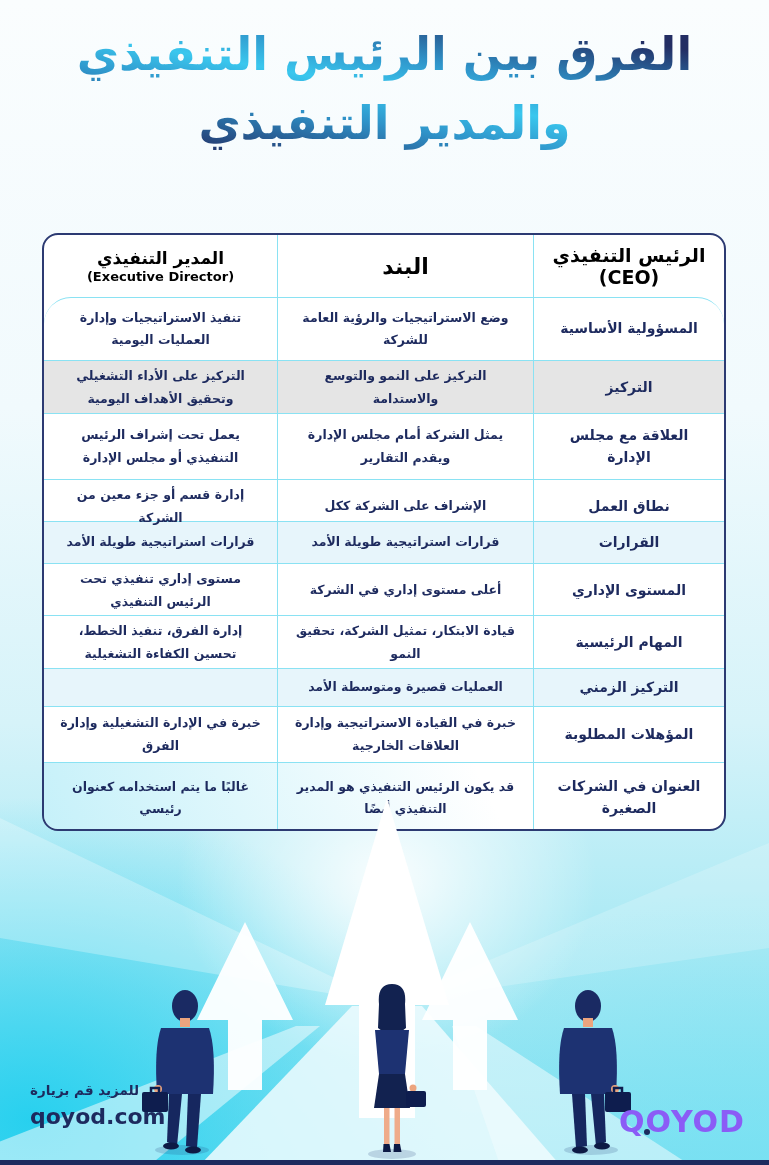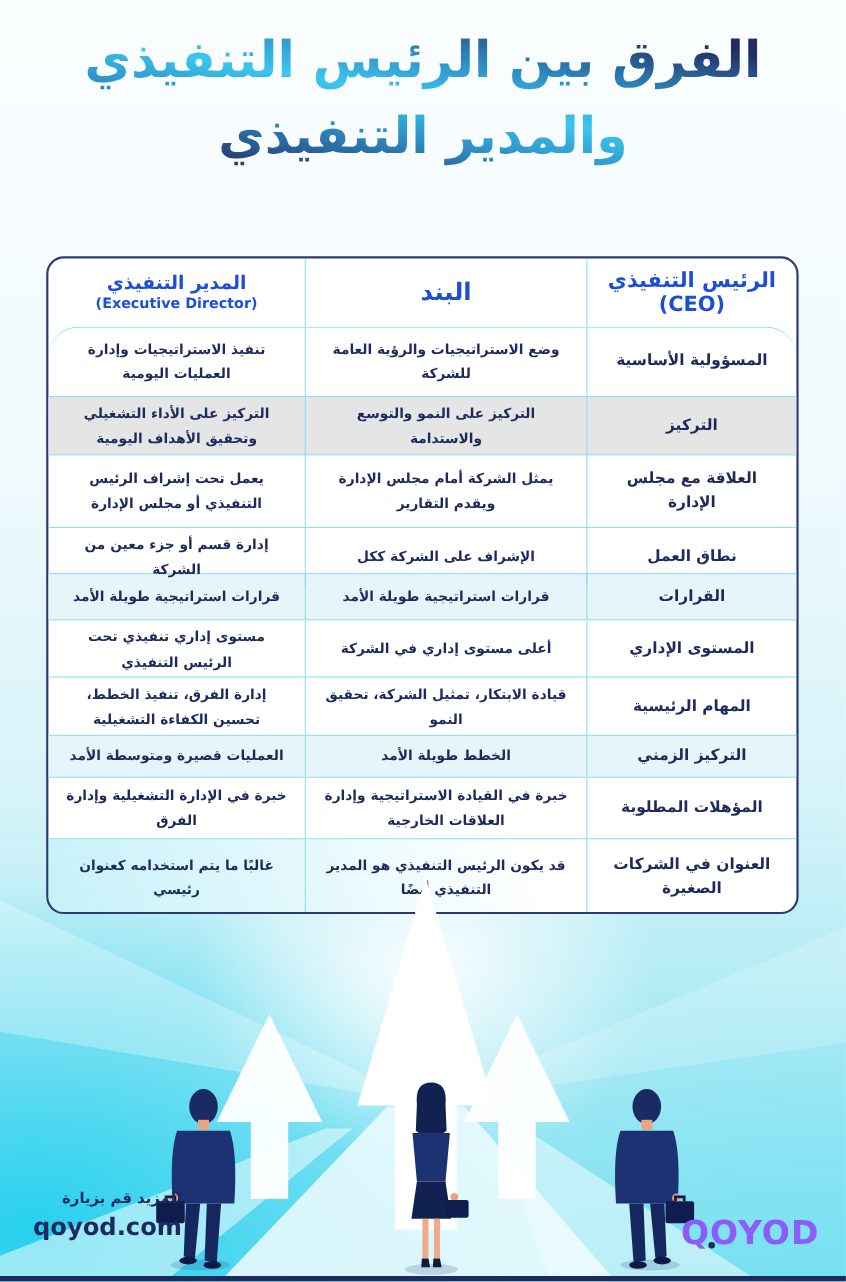--- a/index.html
+++ b/index.html
@@ -26,21 +26,21 @@
 
   
   .card{
     position:absolute; left:42px; top:233px; width:684px; height:598px;
     background:#ffffff; border:2px solid #2c3a72; border-radius:16px;
     overflow:hidden; z-index:1;
   }
   .thead, .trow{ display:grid; grid-template-columns:191px 256px 1fr; }
   .thead{ height:62px; }
   .trow{ border-top:1.5px solid #8ae2f3; }
-  .th{ display:flex; align-items:center; justify-content:center; font-weight:bold; color:#1d4ed8; text-align:center; }
+  .th{ display:flex; align-items:center; justify-content:center; font-weight:bold; color:#000000; text-align:center; }
   .th-item{ font-size:22px; }
   .th-ceo{ font-size:19px; }
   .th-ed{ font-size:17px; flex-direction:column; line-height:1.3; }
   .th-ed .en{ font-size:13px; }
   .thead > :nth-child(1), .thead > :nth-child(2),
   .trow  > :nth-child(1), .trow  > :nth-child(2){ border-inline-end:1.5px solid #8ae2f3; }
   .td{
     display:flex; align-items:center; justify-content:center; text-align:center;
     font-size:12.5px; font-weight:bold; color:#1d2a5e; line-height:1.8; padding:4px 14px;
   }
@@ -58,21 +58,21 @@
     background:linear-gradient(245deg, rgba(255,255,255,0) 35%, rgba(150,229,245,.55) 100%); }
 
   
   .scene{ position:absolute; left:0; top:788px; width:769px; height:377px; z-index:2; }
 
   
   .visit{
     position:absolute; left:30px; bottom:32px; z-index:3;
     color:#1d2a5e; font-weight:bold; text-align:left; line-height:1.5;
   }
-  .visit .v1{ font-size:13.5px; display:block;text-align:right; }
+  .visit .v1{ font-size:13.5px; display:block; }
   .visit .v2{ font-size:22px; display:block; direction:ltr; }
   .logo{
     position:absolute; right:24px; bottom:28px; z-index:3;
     color:#8b5cf6; font-weight:bold; font-size:30px; letter-spacing:1px;
     direction:ltr; line-height:1;
   }
   .logo-dot{
     position:absolute; left:25px; bottom:2px; width:6px; height:6px;
     background:#1d2a5e; border-radius:50%;
   }
@@ -128,21 +128,20 @@
       <div class="td">أعلى مستوى إداري في الشركة</div>
       <div class="td">مستوى إداري تنفيذي تحت الرئيس التنفيذي</div>
     </div>
     <div class="trow">
       <div class="td td-item">المهام الرئيسية</div>
       <div class="td">قيادة الابتكار، تمثيل الشركة، تحقيق النمو</div>
       <div class="td">إدارة الفرق، تنفيذ الخطط، تحسين الكفاءة التشغيلية</div>
     </div>
     <div class="trow">
       <div class="td td-item">التركيز الزمني</div>
-      <div class="td">الخطط طويلة الأمد</div>
       <div class="td">العمليات قصيرة ومتوسطة الأمد</div>
     </div>
     <div class="trow">
       <div class="td td-item">المؤهلات المطلوبة</div>
       <div class="td">خبرة في القيادة الاستراتيجية وإدارة العلاقات الخارجية</div>
       <div class="td">خبرة في الإدارة التشغيلية وإدارة الفرق</div>
     </div>
     <div class="trow">
       <div class="td td-item">العنوان في الشركات الصغيرة</div>
       <div class="td">قد يكون الرئيس التنفيذي هو المدير التنفيذي أيضًا</div>

